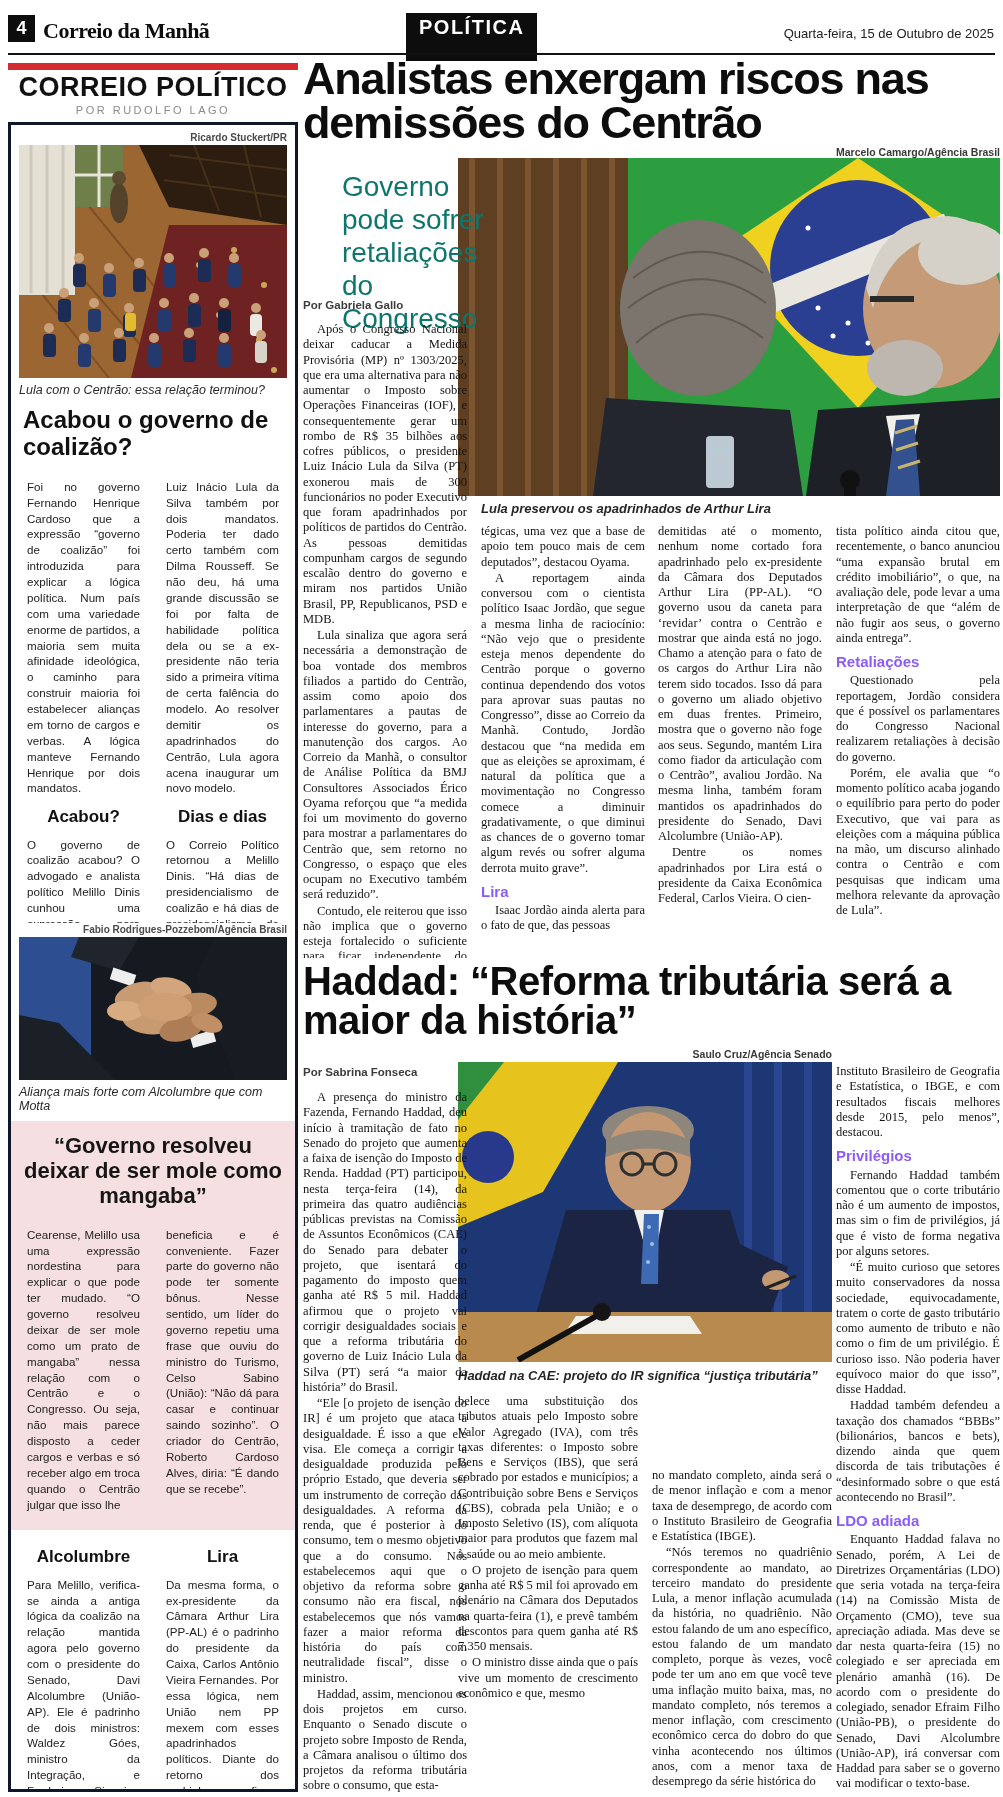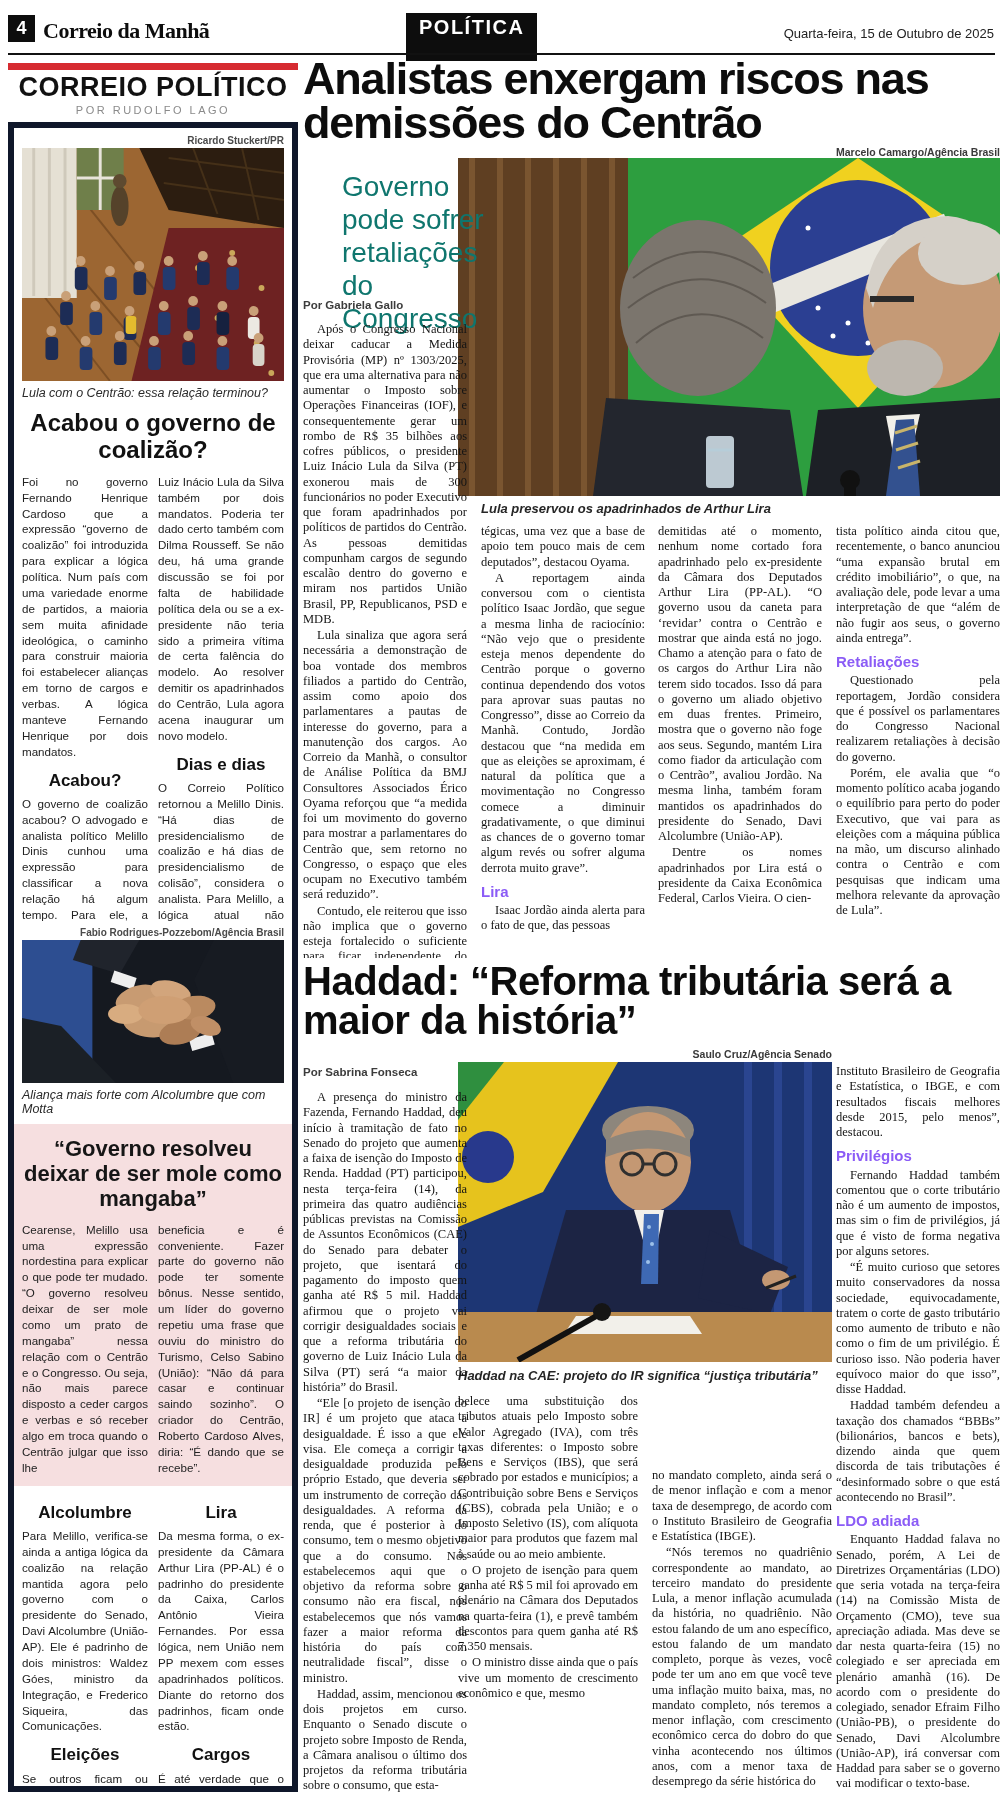--- a/index.html
+++ b/index.html
@@ -12,30 +12,30 @@
   .paper{position:absolute;left:43px;top:18px;font-family:"Liberation Serif",serif;font-weight:bold;
          font-size:22px;letter-spacing:-0.5px;color:#0d0d0d;}
   .section-box{position:absolute;left:406px;top:13px;background:#0d0d0d;color:#fff;font-weight:bold;
          font-size:20px;letter-spacing:1.5px;padding:3px 13px 22px;}
   .date{position:absolute;right:9px;top:26px;font-size:13px;color:#222;}
   
   .colunista{position:absolute;left:8px;top:63px;width:290px;}
   .red-bar{height:7px;background:#d62b31;margin-bottom:4px;}
   .col-title{text-align:center;font-size:27px;font-weight:800;letter-spacing:0.5px;color:#111;line-height:1;}
   .col-byline{text-align:center;font-size:11px;letter-spacing:2.5px;color:#8a8a8a;margin-top:3px;font-weight:400;}
-  .red-box{margin-top:6px;border:6px solid #0f172a;height:1670px;padding:6px 8px;box-sizing:border-box;
+  .red-box{margin-top:6px;border:3px solid #0f172a;height:1670px;padding:6px 8px;box-sizing:border-box;
            overflow:hidden;background:#fff;}
   .credit{font-size:10px;font-weight:bold;color:#4a4a4a;text-align:right;margin:1px 0 2px;}
   .lphoto{width:100%;display:block;}
   .caption{font-style:italic;font-weight:normal;font-size:12.5px;color:#2a2a2a;margin:5px 0 2px;}
-  .lheadline{text-align:center;font-size:24px;font-weight:600;line-height:1.12;color:#111;margin:10px 4px 10px;}
+  .lheadline{font-size:24px;font-weight:600;line-height:1.12;color:#111;margin:10px 4px 10px;}
   .twocol{display:flex;gap:10px;}
   .twocol .c{flex:1;min-width:0;}
   .sans-body{font-size:11.6px;line-height:1.37;text-align:justify;color:#222;}
-  .sans-body p{margin:0;}
+  .sans-body p{margin:8px;}
   .lsub{text-align:center;font-size:17px;font-weight:bold;color:#111;margin:9px 0 4px;}
   .quote-block{background:#f6dfe0;margin:8px -8px 0;padding:6px 8px 10px;}
   .quote-head{text-align:center;font-size:22px;font-weight:bold;line-height:1.15;color:#161616;margin:6px 2px 10px;}
   
   .abs{position:absolute;}
   .a-headline{font-weight:bold;color:#0d0d0d;letter-spacing:-1.2px;line-height:0.98;}
   .serif-body{font-family:"Liberation Serif",serif;font-size:12.5px;line-height:1.22;
               text-align:justify;color:#141414;overflow:hidden;}
   .serif-body p{margin:0 0 1px;text-indent:14px;}
   .serif-body p.noind{text-indent:0;}

